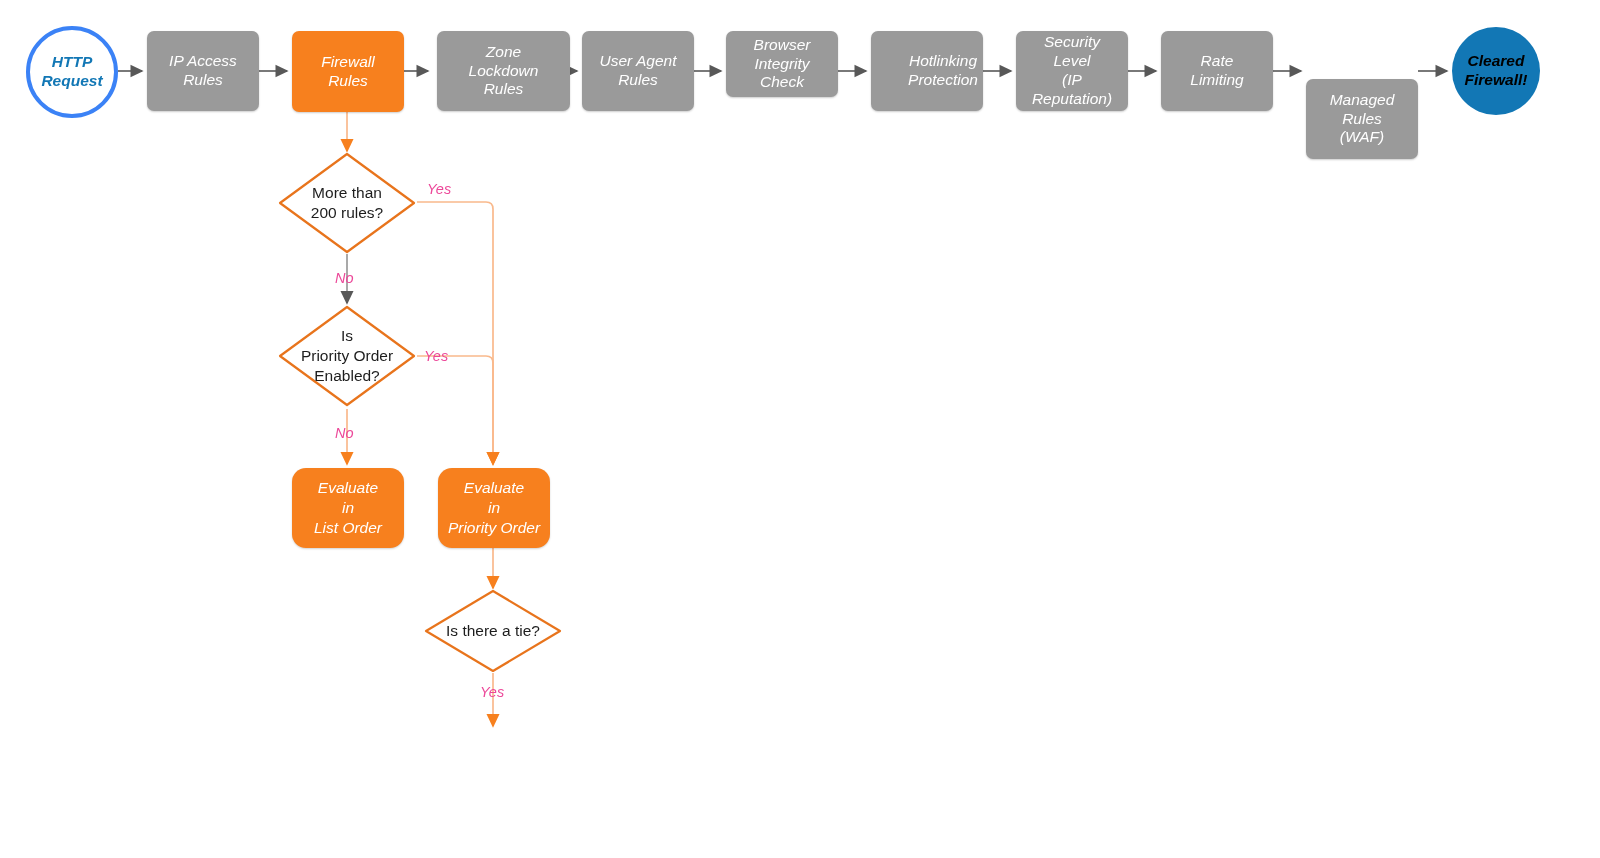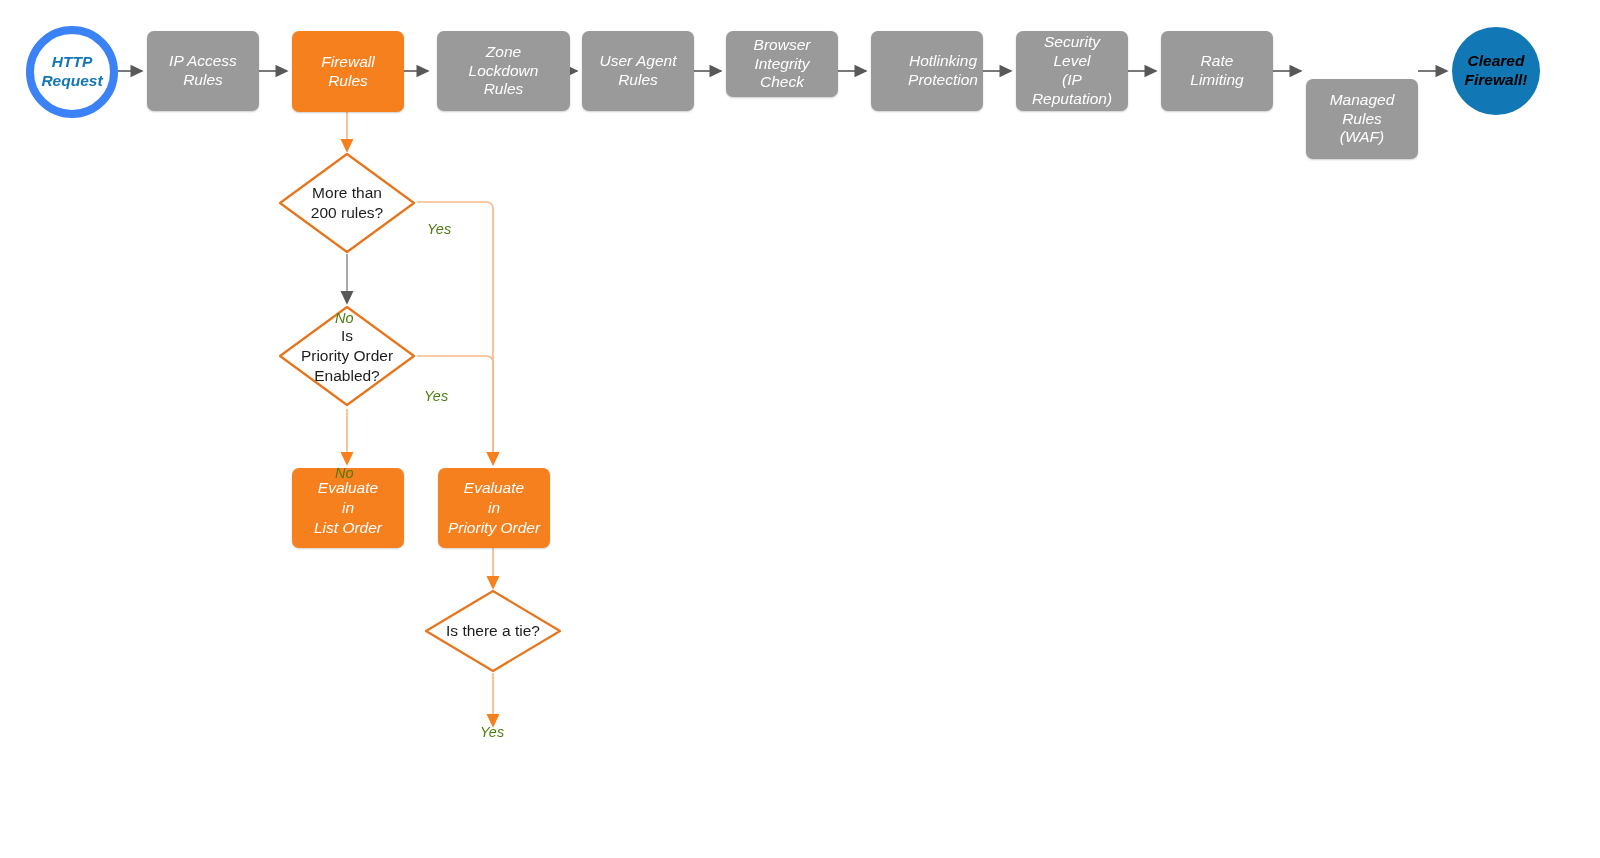--- a/index.html
+++ b/index.html
@@ -53,21 +53,21 @@
 
   
   .circle {
     border-radius: 50%;
     font-weight: bold;
     font-style: italic;
     font-size: 15.5px;
   }
   .circle.start {
     background: #ffffff;
-    border: 8px solid #3b82f6;
+    border: 4px solid #3b82f6;
     color: #1277b5;
   }
   .circle.end {
     background: #1277b5;
     color: #000000;
   }
 
   
   .diamond {
     background: transparent;
@@ -81,38 +81,37 @@
     position: relative;
     z-index: 2;
     font-size: 15.5px;
     color: #1d1d1d;
     line-height: 1.28;
     white-space: pre-line;
   }
 
   
   .rbox {
-    border-radius: 7px;
+    border-radius: 14px;
     background: #f7801e;
     color: #ffffff;
     font-style: italic;
     font-size: 15.5px;
     line-height: 1.28;
     white-space: pre-line;
     box-shadow: 0 1px 2px rgba(0,0,0,0.18);
   }
 
   
   .elabel {
     position: absolute;
     font-size: 14.5px;
     font-style: italic;
-    color: #4d7c0f;
+    color: #ec4899;
     white-space: nowrap;
-    margin-top: 40px;
   }
   .pbox span, .circle span, .rbox span {
     white-space: pre-line;
     display: block;
   }
 </style>
 </head>
 <body>
 
 <div id="canvas">

